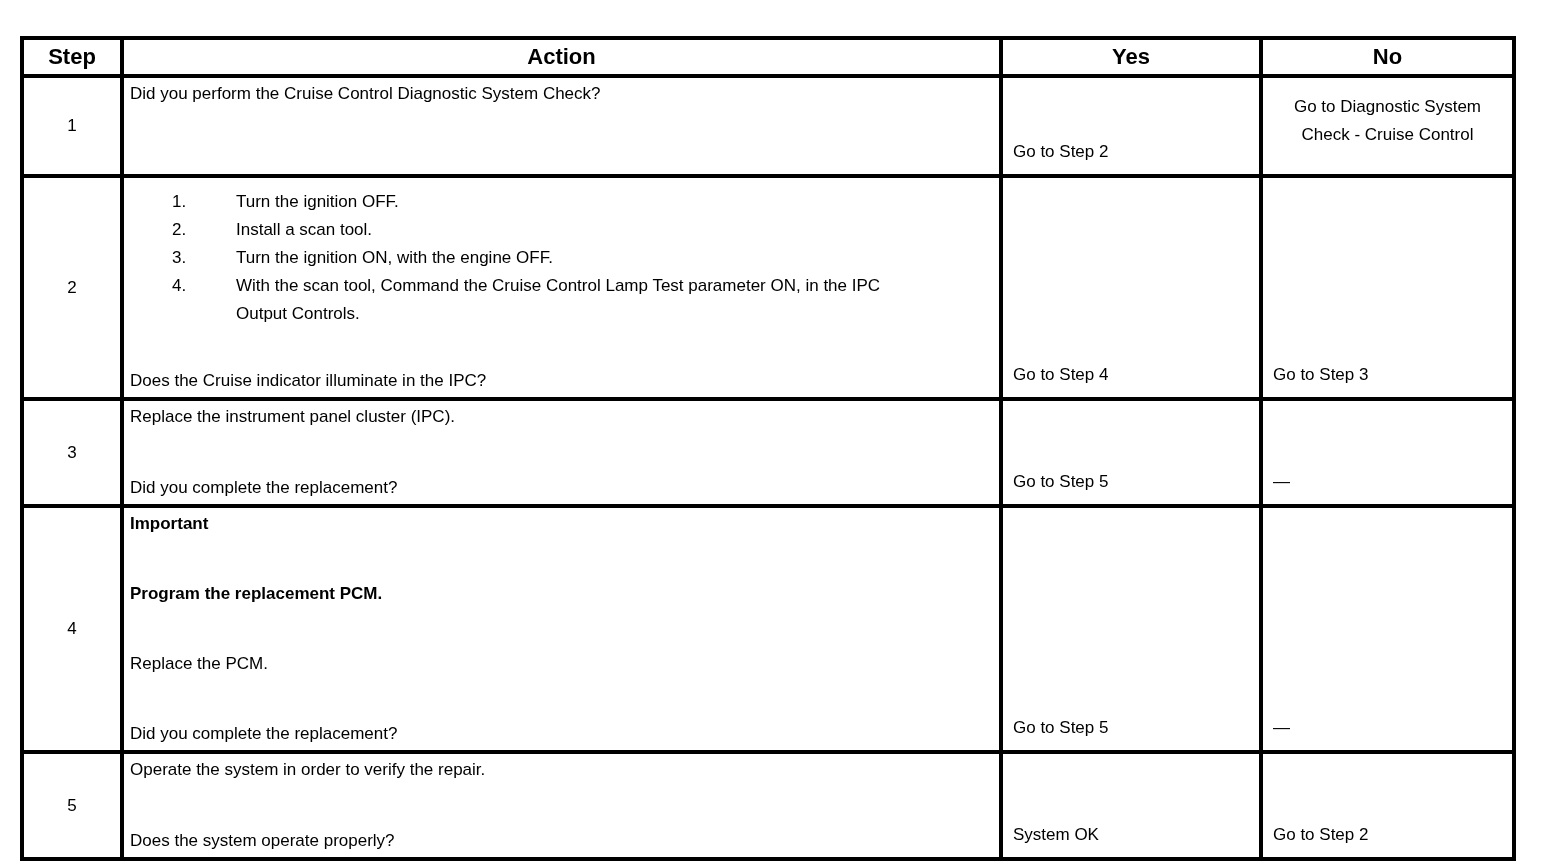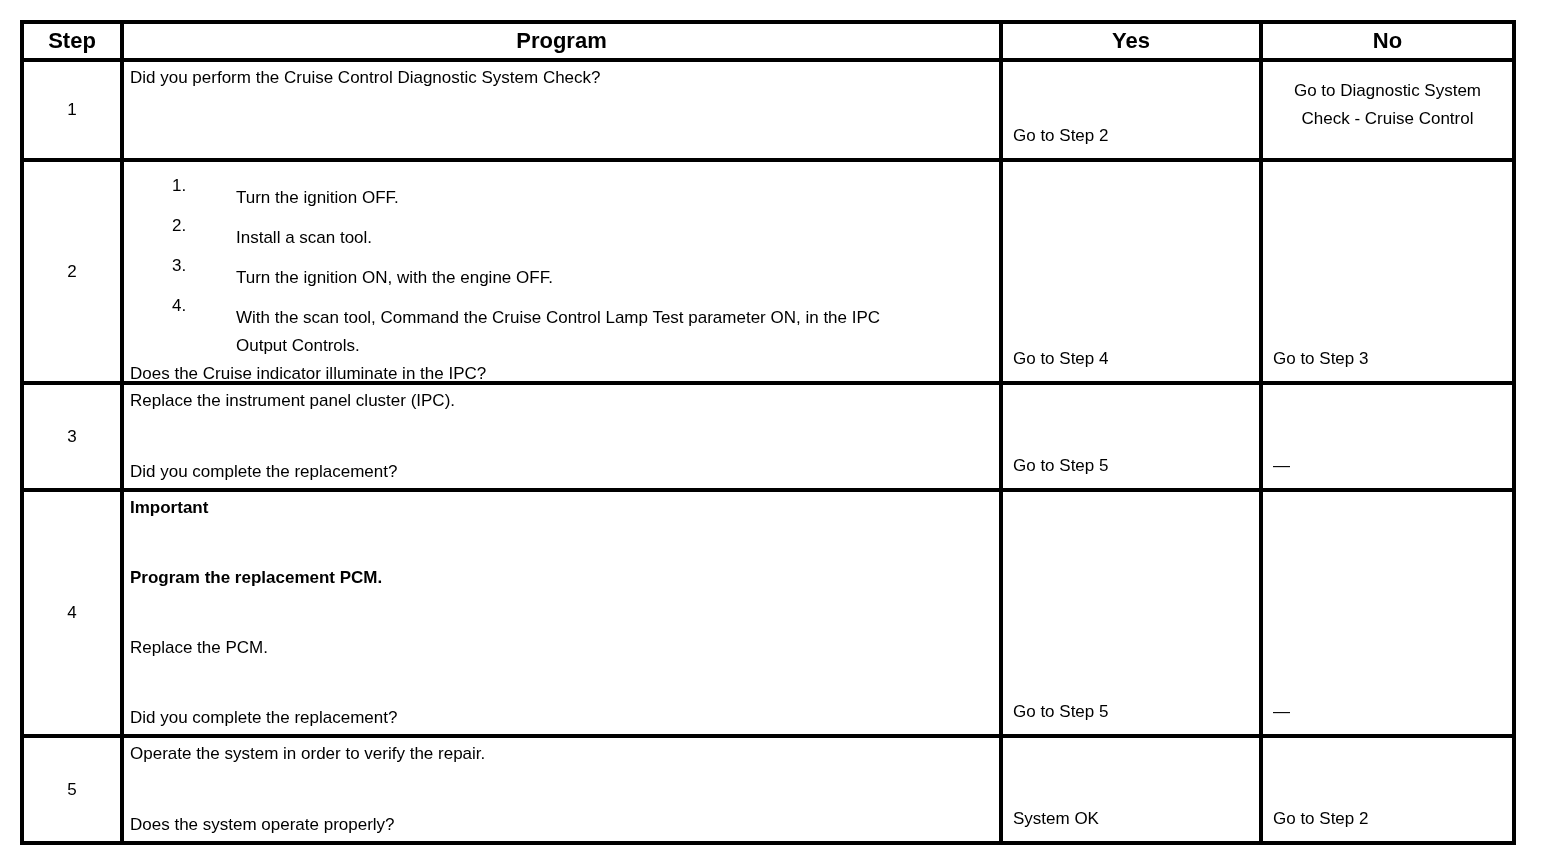--- a/index.html
+++ b/index.html
@@ -10,21 +10,21 @@
   body {
     width: 1568px;
     height: 866px;
     position: relative;
     font-family: "Liberation Sans", "DejaVu Sans", sans-serif;
     color: #000000;
   }
   table.diag {
     position: absolute;
     left: 20px;
-    top: 20px;
+    top: 36px;
     border-collapse: collapse;
     table-layout: fixed;
     width: 1492px;
   }
   .diag th, .diag td {
     border: 4px solid #000000;
     box-sizing: border-box;
   }
   .diag th {
     font-size: 22px;
@@ -72,40 +72,39 @@
   }
   .oli {
     display: flex;
   }
   .oli .num {
     width: 64px;
     flex: none;
   }
   .oli .li-text {
     max-width: 690px;
-    margin-top: 12px;
   }
   .b {
     font-weight: bold;
   }
 </style>
 </head>
 <body>
 
 <table class="diag">
   <colgroup>
     <col style="width:100px">
     <col style="width:879px">
     <col style="width:260px">
     <col style="width:253px">
   </colgroup>
   <thead>
     <tr>
       <th>Step</th>
-      <th>Program</th>
+      <th>Action</th>
       <th>Yes</th>
       <th>No</th>
     </tr>
   </thead>
   <tbody>
 
     <tr>
       <td class="step">1</td>
       <td>
         <div class="acell h1">

